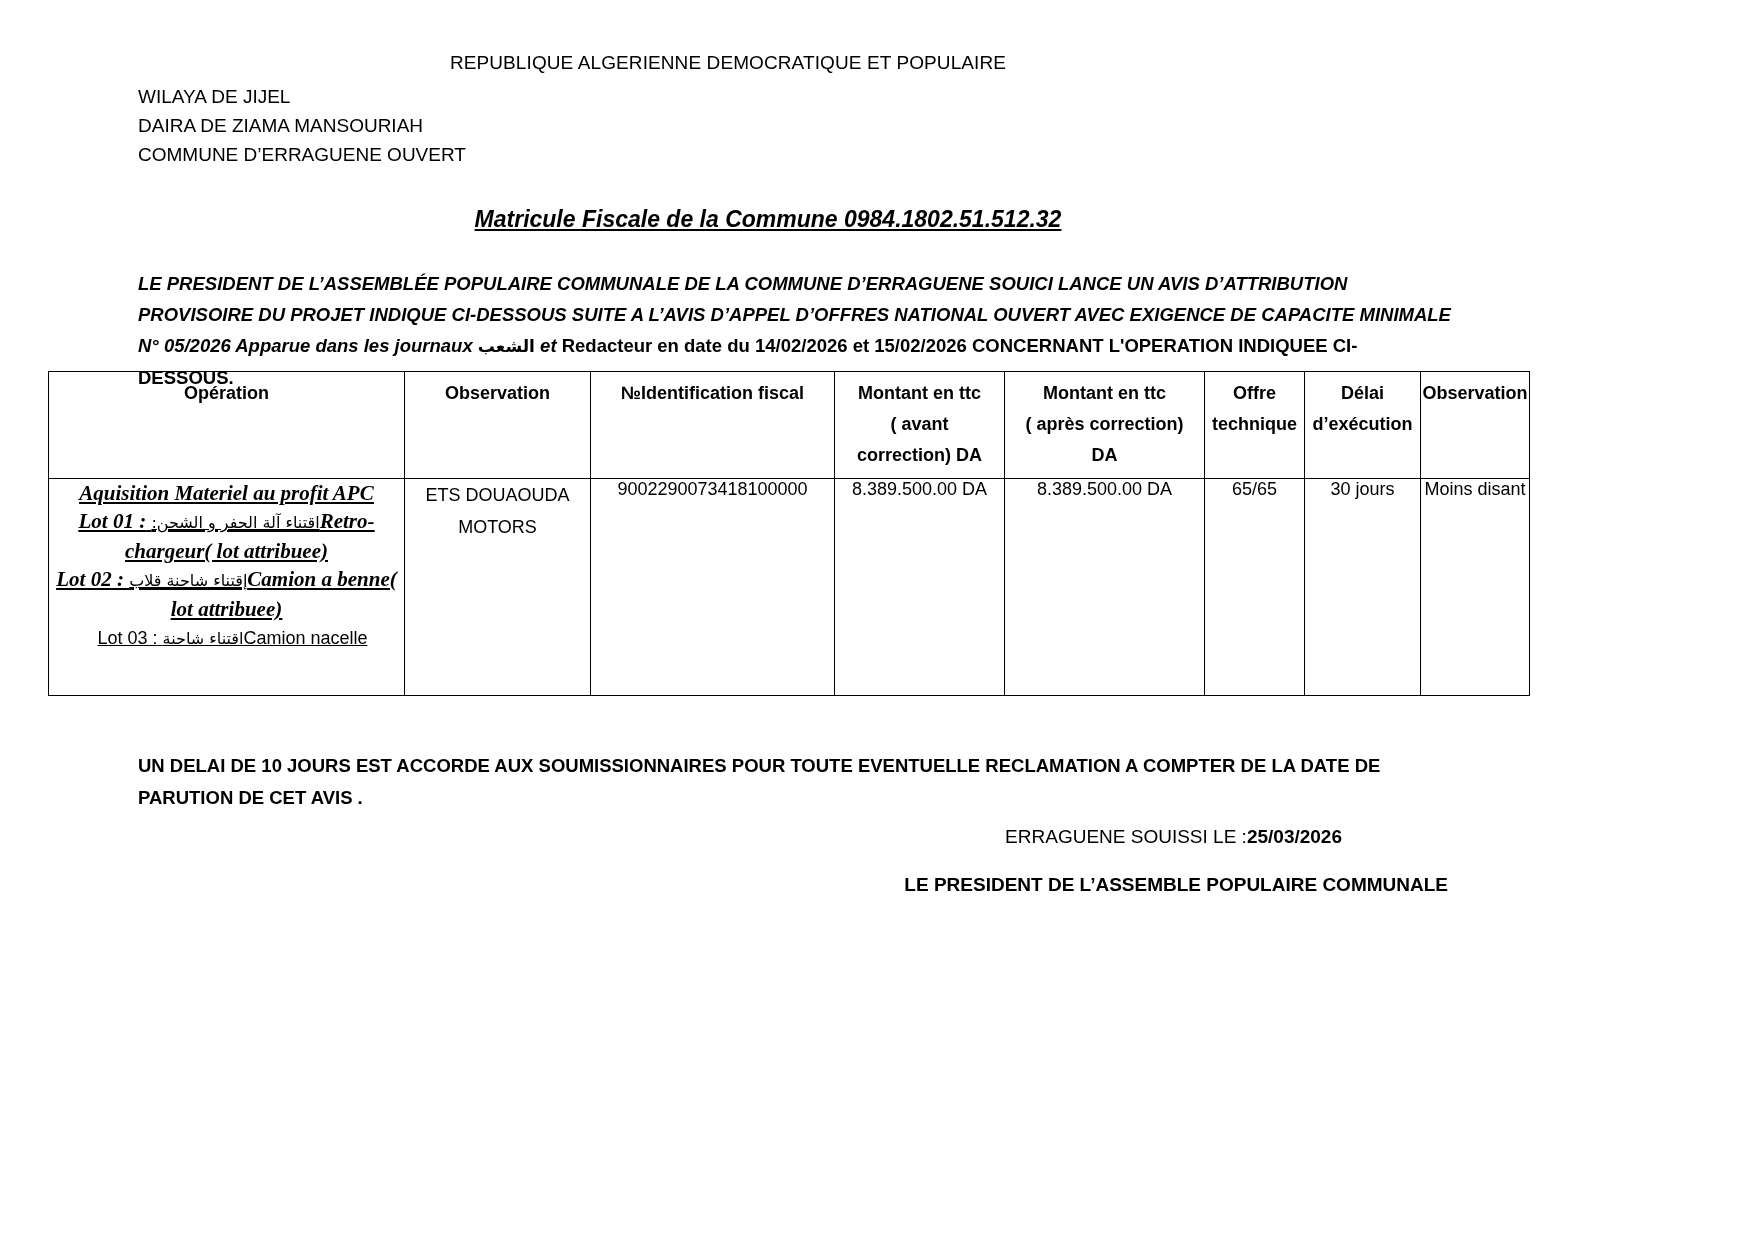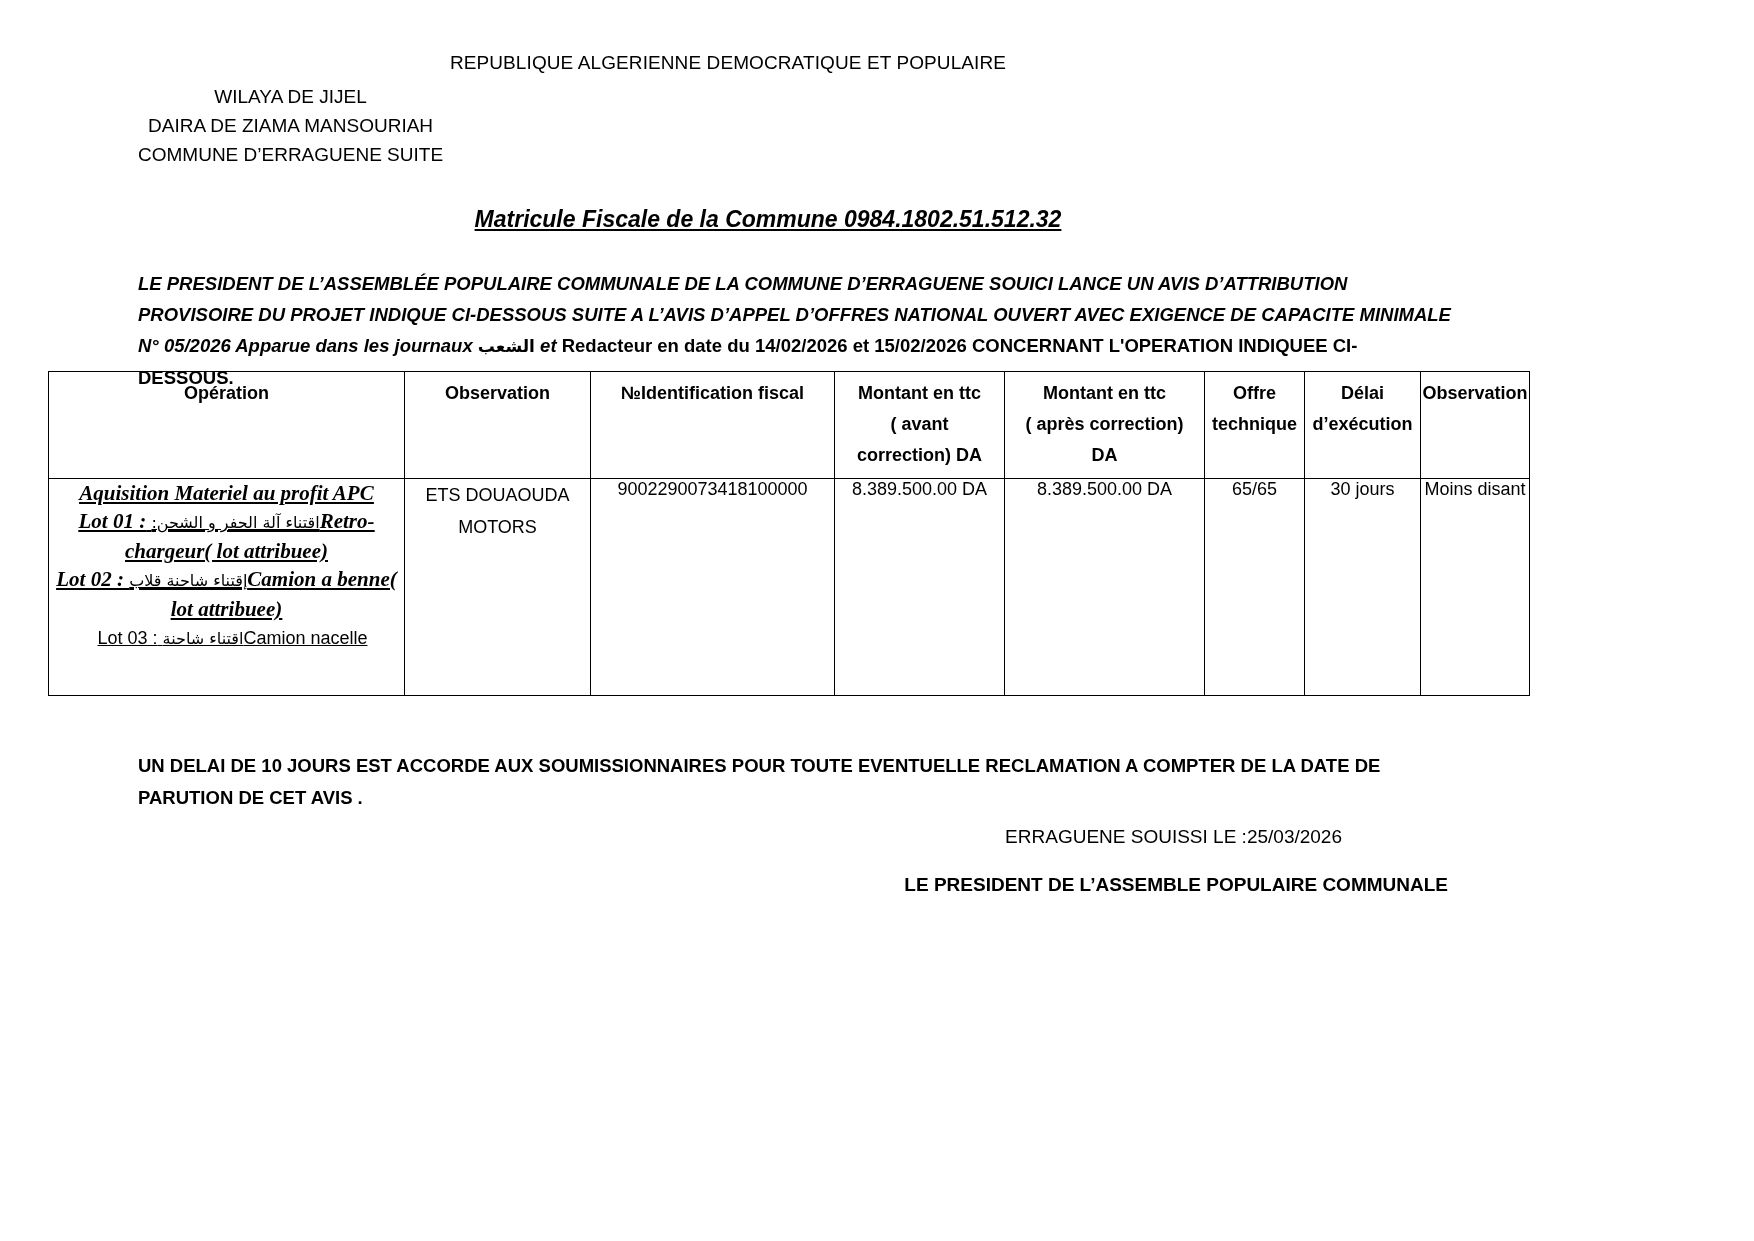--- a/index.html
+++ b/index.html
@@ -31,21 +31,20 @@
     text-align: center;
     font-size: 19px;
     letter-spacing: 0.1px;
   }
   .admin-block {
     position: absolute;
     top: 82px;
     left: 138px;
     font-size: 19px;
     line-height: 29px;
-    text-align: center;
   }
   .admin-line { white-space: nowrap; }
 
   
   .doc-title {
     position: absolute;
     top: 170px;
     left: 0;
     width: 100%;
     text-align: center;
@@ -176,21 +175,21 @@
     line-height: 32px;
   }
   .place-date {
     position: absolute;
     top: 826px;
     left: 0;
     width: 1342px;
     text-align: right;
     font-size: 19px;
   }
-  .place-date .b { font-weight: normal; margin-top: 12px; }
+  .place-date .b { font-weight: bold; margin-top: 12px; }
   .signature {
     position: absolute;
     top: 874px;
     left: 0;
     width: 1448px;
     text-align: right;
     font-size: 19px;
     font-weight: bold;
   }
   .anep {
@@ -205,21 +204,21 @@
 </head>
 <body>
 
 <div class="page">
 
   <div class="national-header">REPUBLIQUE ALGERIENNE DEMOCRATIQUE ET POPULAIRE</div>
 
   <div class="admin-block">
     <div class="admin-line">WILAYA DE JIJEL</div>
     <div class="admin-line">DAIRA DE ZIAMA MANSOURIAH</div>
-    <div class="admin-line">COMMUNE D’ERRAGUENE SUITE</div>
+    <div class="admin-line">COMMUNE D’ERRAGUENE OUVERT</div>
   </div>
 
   <div class="doc-subtitle"><span>Matricule Fiscale de la Commune 0984.1802.51.512.32</span></div>
 
   <div class="intro">
     <span>LE PRESIDENT  DE L’ASSEMBLÉE POPULAIRE COMMUNALE DE LA COMMUNE  D’ERRAGUENE SOUICI  LANCE UN AVIS D’ATTRIBUTION PROVISOIRE DU PROJET INDIQUE CI-DESSOUS SUITE A L’AVIS D’APPEL D’OFFRES NATIONAL OUVERT  AVEC EXIGENCE  DE CAPACITE MINIMALE  N° 05/2026  Apparue dans les journaux</span>
     <span class="ar">الشعب</span>
     <span>et</span>
     <span class="normal">Redacteur  en date du 14/02/2026 et  15/02/2026 CONCERNANT L'OPERATION INDIQUEE CI- DESSOUS.</span>
   </div>

